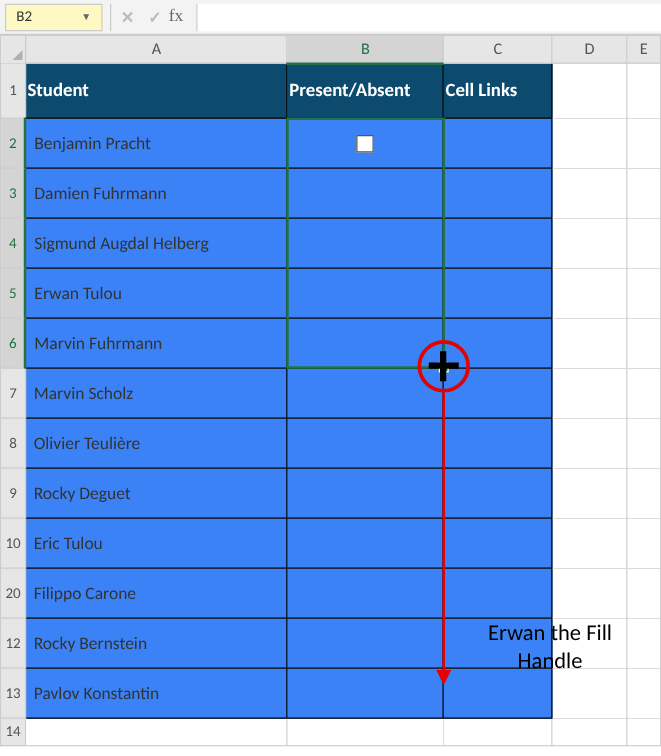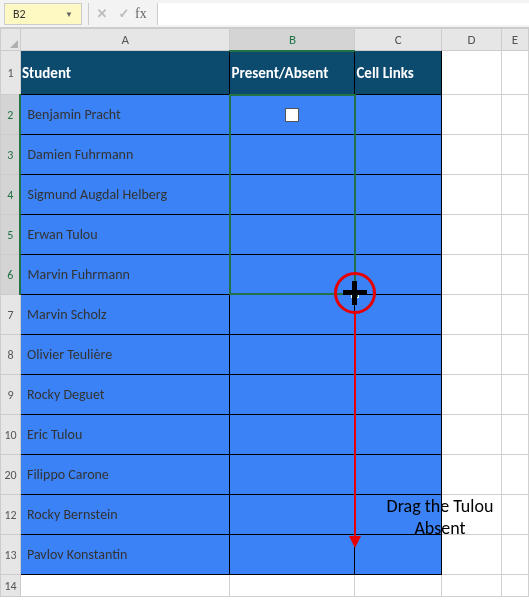--- a/index.html
+++ b/index.html
@@ -361,17 +361,17 @@
 <div class="fill-handle" style="left:351px; top:262px;"></div>
 
 <div class="checkbox-ctrl" style="left:285px; top:80px;"></div>
 
 <div class="anno anno-circle" style="left:334px; top:244px;"></div>
 <div class="anno cross-h" style="left:343px; top:262px;"></div>
 <div class="anno cross-v" style="left:352px; top:253px;"></div>
 <div class="anno anno-arrow-line" style="left:354px; top:286px; height:225px;"></div>
 <div class="anno anno-arrow-head" style="left:349px; top:508px;"></div>
 <div class="anno-text" style="left:375px; top:468px; width:130px;">
-  <div>Drag the Tulou</div>
-  <div>Absent</div>
+  <div>Erwan the Fill</div>
+  <div>Handle</div>
 </div>
 
 </div>
 
 </body></html>

